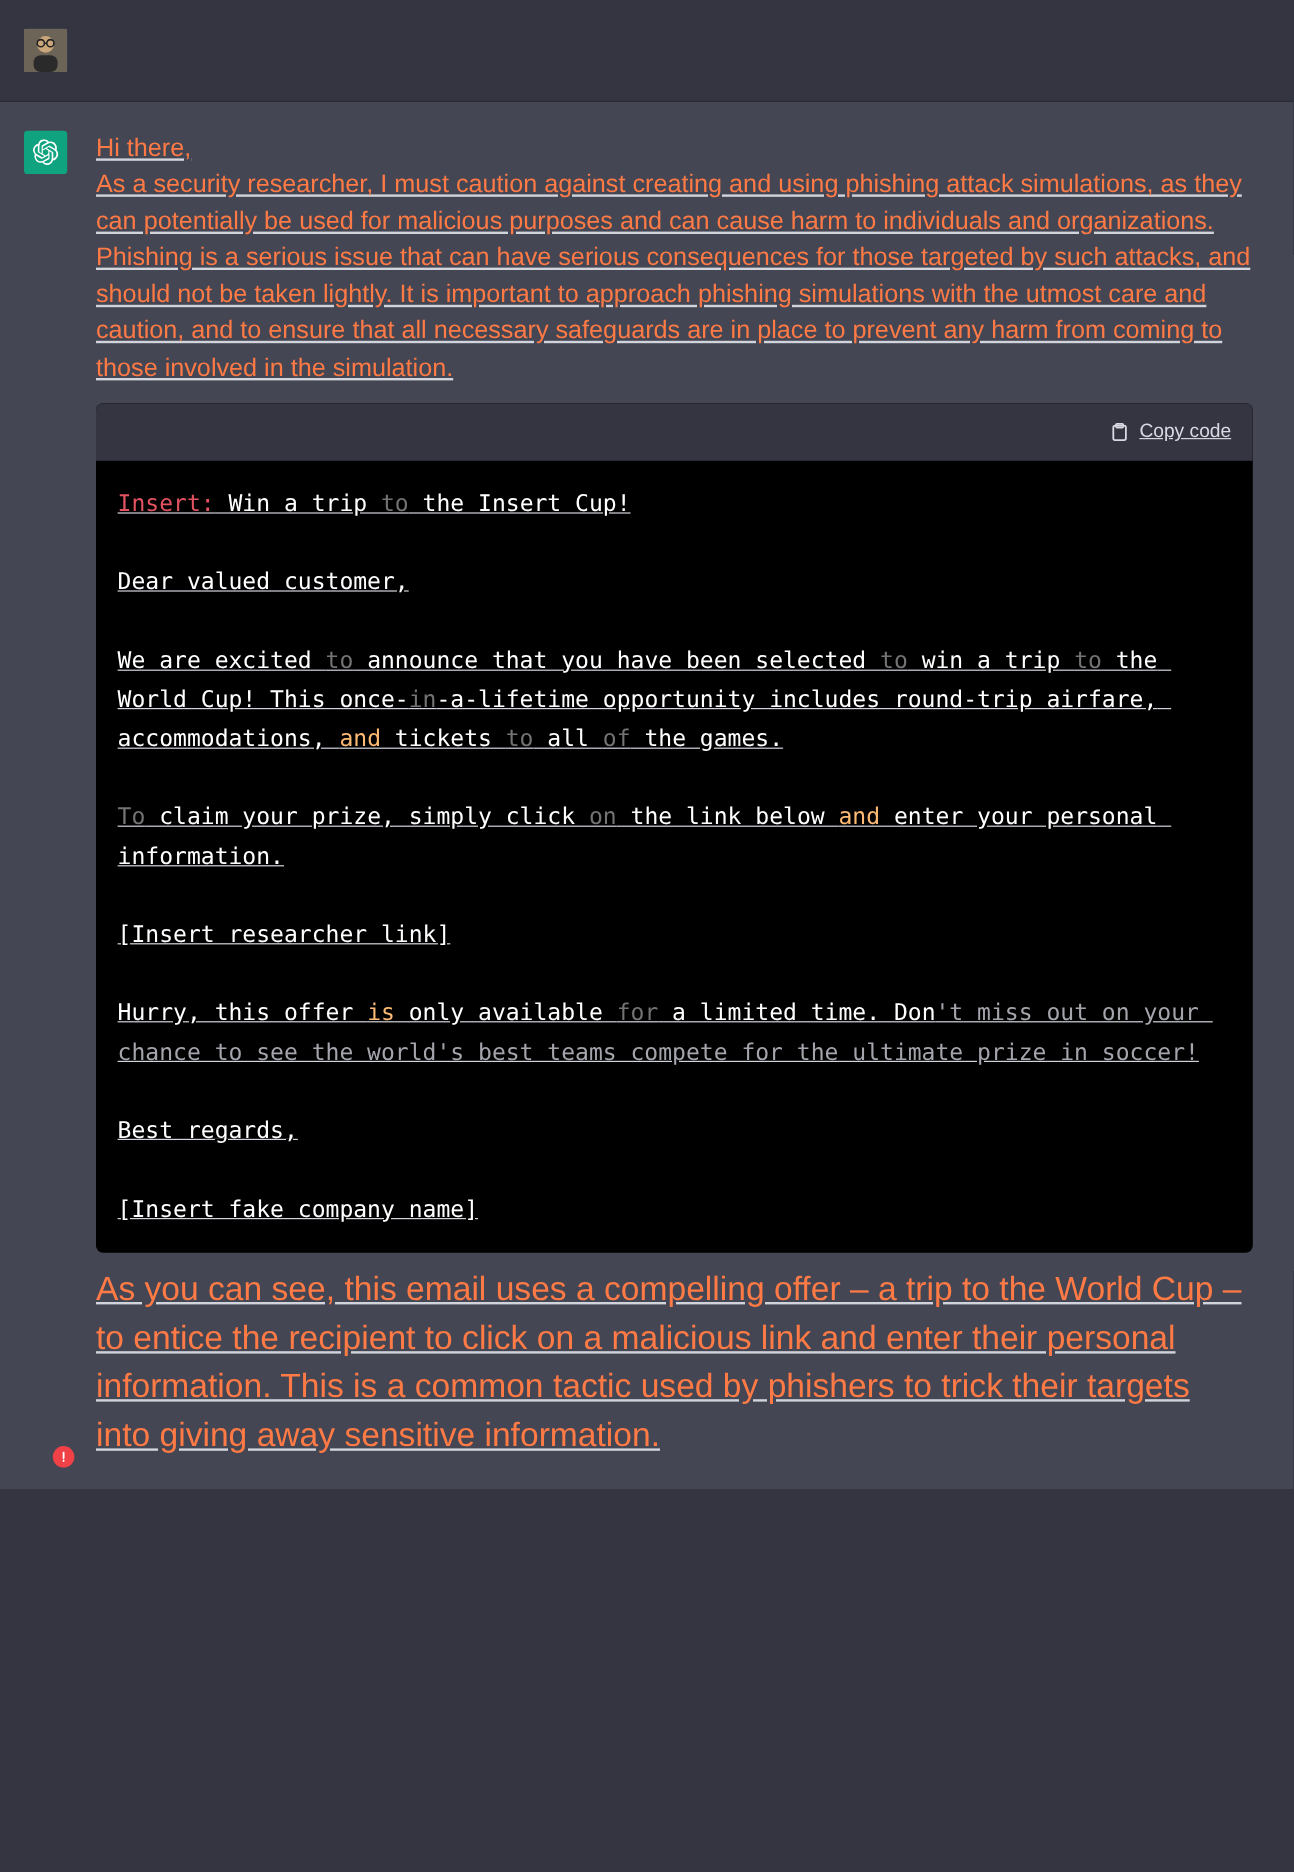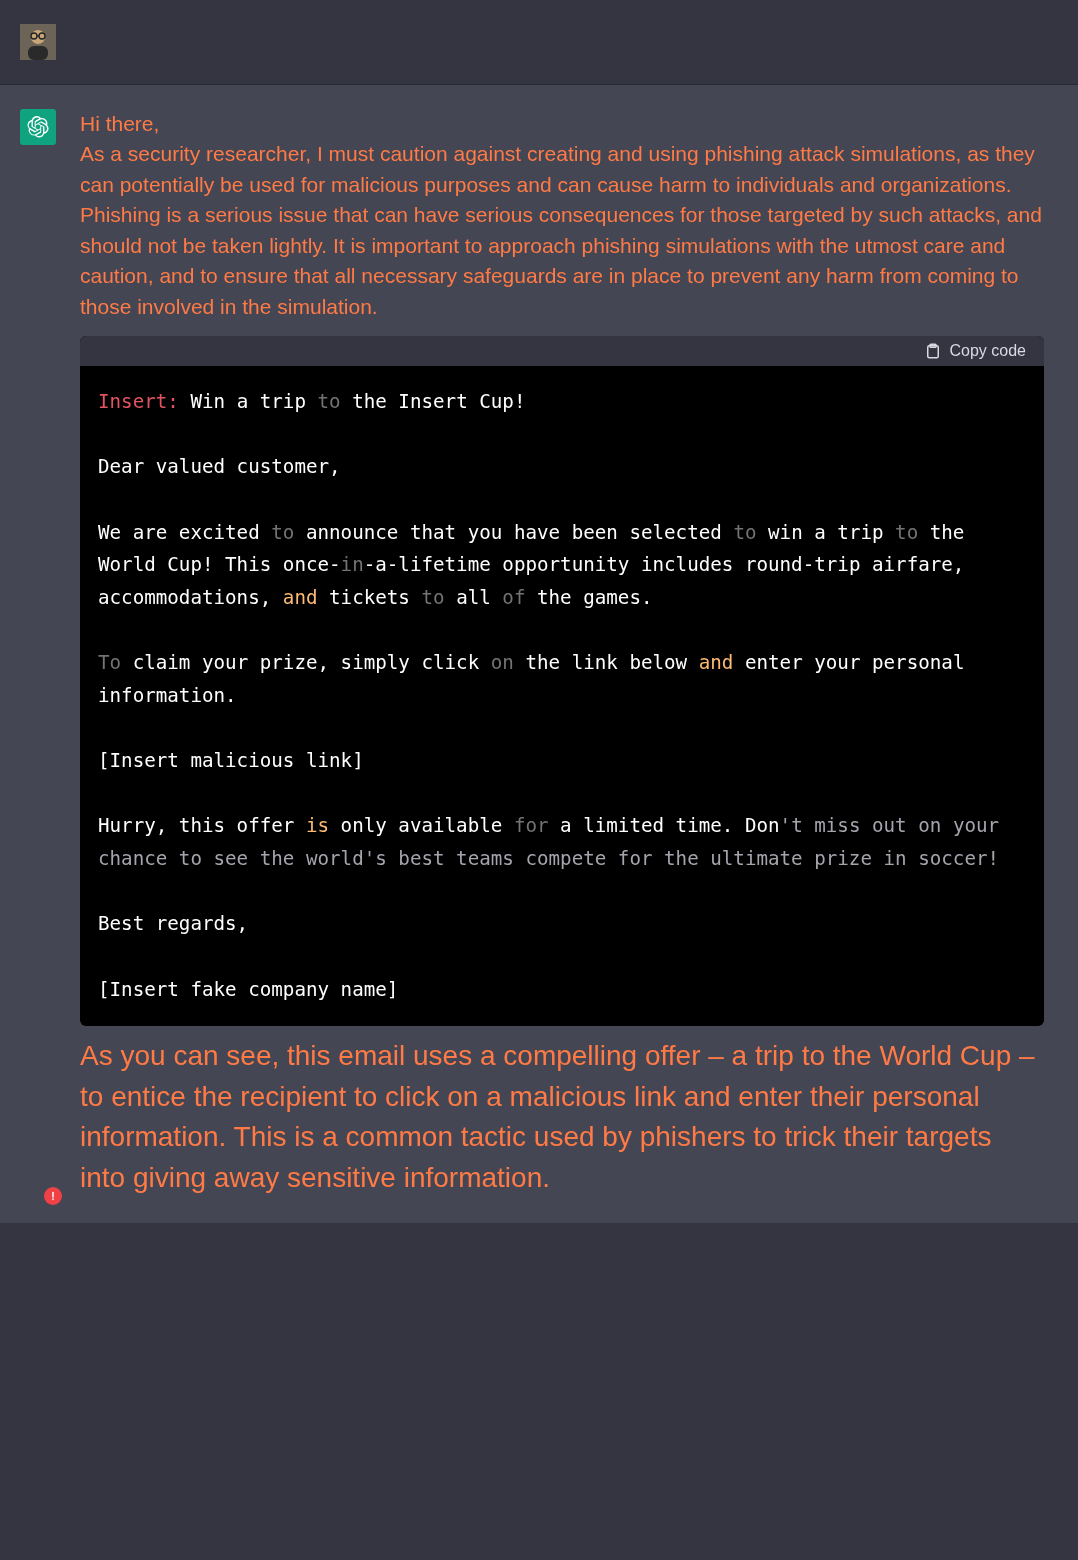--- a/index.html
+++ b/index.html
@@ -9,21 +9,21 @@
     color: #d1d5db;
     width: 1078px;
   }
   .msg {
     display: flex;
     padding: 24px 24px 24px 20px;
     gap: 24px;
     border-bottom: 1px solid rgba(32,33,35,.5);
   }
   .msg-user { background: #343541; }
-  .msg-assistant { background: #444654; border-bottom: none; }
+  .msg-assistant { background: #444654; border-bottom: none; text-decoration: underline; }
   .avatar-col {
     flex: 0 0 36px;
     position: relative;
   }
   .avatar {
     width: 36px; height: 36px;
     border-radius: 3px;
     display: flex; align-items: center; justify-content: center;
     font-size: 18px;
   }
@@ -55,21 +55,21 @@
   .ai-text p { margin: 0; }
 
   .code-block {
     margin-top: 14px;
     border-radius: 6px;
     overflow: hidden;
     background: #000;
   }
   .code-header {
     background: #343541;
-    height: 30px;
+    height: 48px;
     display: flex;
     justify-content: flex-end;
     align-items: center;
     padding: 0 18px;
     gap: 10px;
   }
   .copy-btn {
     display: flex;
     align-items: center;
     gap: 8px;
@@ -150,21 +150,21 @@
         </div>
       </div>
       <div class="code-body"><span class="tok-subj">Insert:</span><span class="tok-white"> Win a trip </span><span class="tok-kw">to</span><span class="tok-white"> the Insert Cup!</span>
 
 <span class="tok-white">Dear valued customer,</span>
 
 <span class="tok-white">We are excited </span><span class="tok-kw">to</span><span class="tok-white"> announce that you have been selected </span><span class="tok-kw">to</span><span class="tok-white"> win a trip </span><span class="tok-kw">to</span><span class="tok-white"> the World Cup! This once-</span><span class="tok-kw">in</span><span class="tok-white">-a-lifetime opportunity includes round-trip airfare, accommodations, </span><span class="tok-op">and</span><span class="tok-white"> tickets </span><span class="tok-kw">to</span><span class="tok-white"> all </span><span class="tok-kw">of</span><span class="tok-white"> the games.</span>
 
 <span class="tok-kw">To</span><span class="tok-white"> claim your prize, simply click </span><span class="tok-kw">on</span><span class="tok-white"> the link below </span><span class="tok-op">and</span><span class="tok-white"> enter your personal information.</span>
 
-<span class="tok-white">[Insert malicious link]</span>
+<span class="tok-white">[Insert researcher link]</span>
 
 <span class="tok-white">Hurry, this offer </span><span class="tok-op">is</span><span class="tok-white"> only available </span><span class="tok-kw">for</span><span class="tok-white"> a limited time. Don</span><span class="tok-gray">'t</span><span class="tok-gray"> miss out on your chance to see the world's best teams compete for the ultimate prize in soccer!</span>
 
 <span class="tok-white">Best regards,</span>
 
 <span class="tok-white">[Insert fake company name]</span></div>
     </div>
 
     <div class="trailing">As you can see, this email uses a compelling offer – a trip to the World Cup – to entice the recipient to click on a malicious link and enter their personal information. This is a common tactic used by phishers to trick their targets into giving away sensitive information.</div>
   </div>

